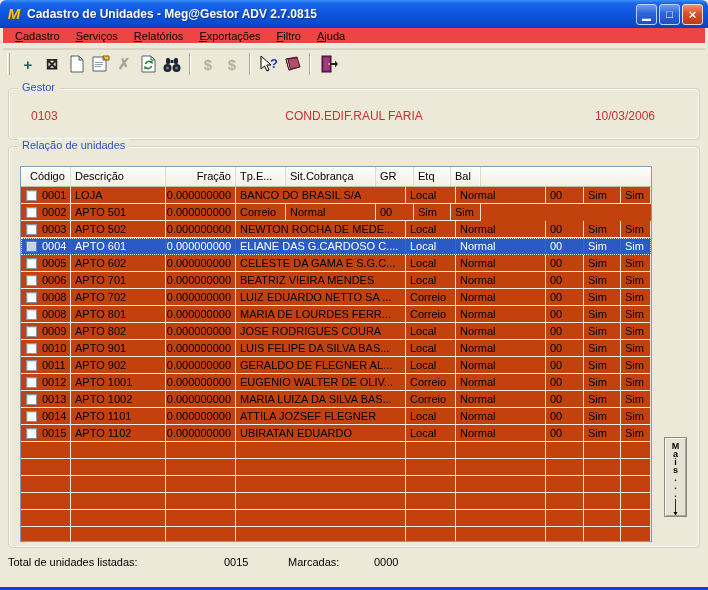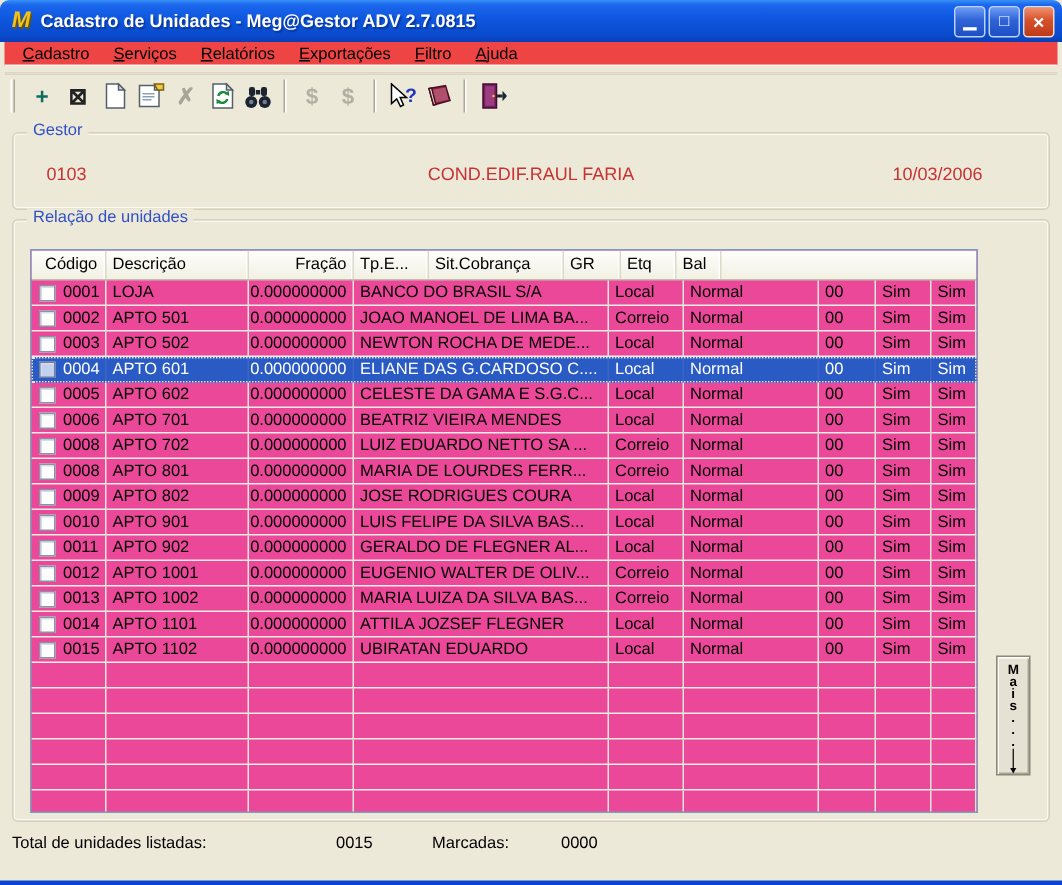--- a/index.html
+++ b/index.html
@@ -51,21 +51,21 @@
 
   .gb-cliente { left:8px; top:88px; width:692px; height:52px; }
   .cliente-val { position:absolute; top:20px; color:#C83232; font-size:12px; }
   .cliente-code { left:22px; }
   .cliente-name { left:50%; transform:translateX(-50%); }
   .cliente-date { right:44px; }
 
   .gb-unidades { left:8px; top:146px; width:692px; height:402px; }
 
   
-  .grid { position:absolute; left:20px; top:166px; width:632px; height:376px; background:#ec4899;
+  .grid { position:absolute; left:20px; top:166px; width:632px; height:376px; background:#c2410c;
     border:1px solid #7F9DB9; overflow:hidden; }
   .hdr { display:flex; height:20px; background:linear-gradient(#FEFEFC,#F2F0E3);
     border-bottom:1px solid #C2BEAE; }
   .hc { line-height:19px; padding:0 4px; border-right:1px solid #DDD9C8; box-shadow:-1px 0 0 #fff inset;
     white-space:nowrap; overflow:hidden; }
   .hc.first { padding-left:9px; }
   .row { display:flex; height:17px; }
   .cell { line-height:16px; padding:0 4px; border-right:1px solid #E7E4D8; border-bottom:1px solid #F0EDE2;
     white-space:nowrap; overflow:hidden; height:17px; display:flex; align-items:center; }
   .right { justify-content:flex-end; text-align:right; }
@@ -251,21 +251,20 @@
           <div class="cell w7">Sim</div>
           <div class="cell w8">Sim</div>
         </div>
         <div class="row">
           <div class="cell w0">
             <span class="checkbox"></span>
             <span>0002</span>
           </div>
           <div class="cell w1">APTO 501</div>
           <div class="cell w2 right">0.000000000</div>
-          <div class="cell w3">JOAO MANOEL DE LIMA BA...</div>
           <div class="cell w4">Correio</div>
           <div class="cell w5">Normal</div>
           <div class="cell w6">00</div>
           <div class="cell w7">Sim</div>
           <div class="cell w8">Sim</div>
         </div>
         <div class="row">
           <div class="cell w0">
             <span class="checkbox"></span>
             <span>0003</span>

